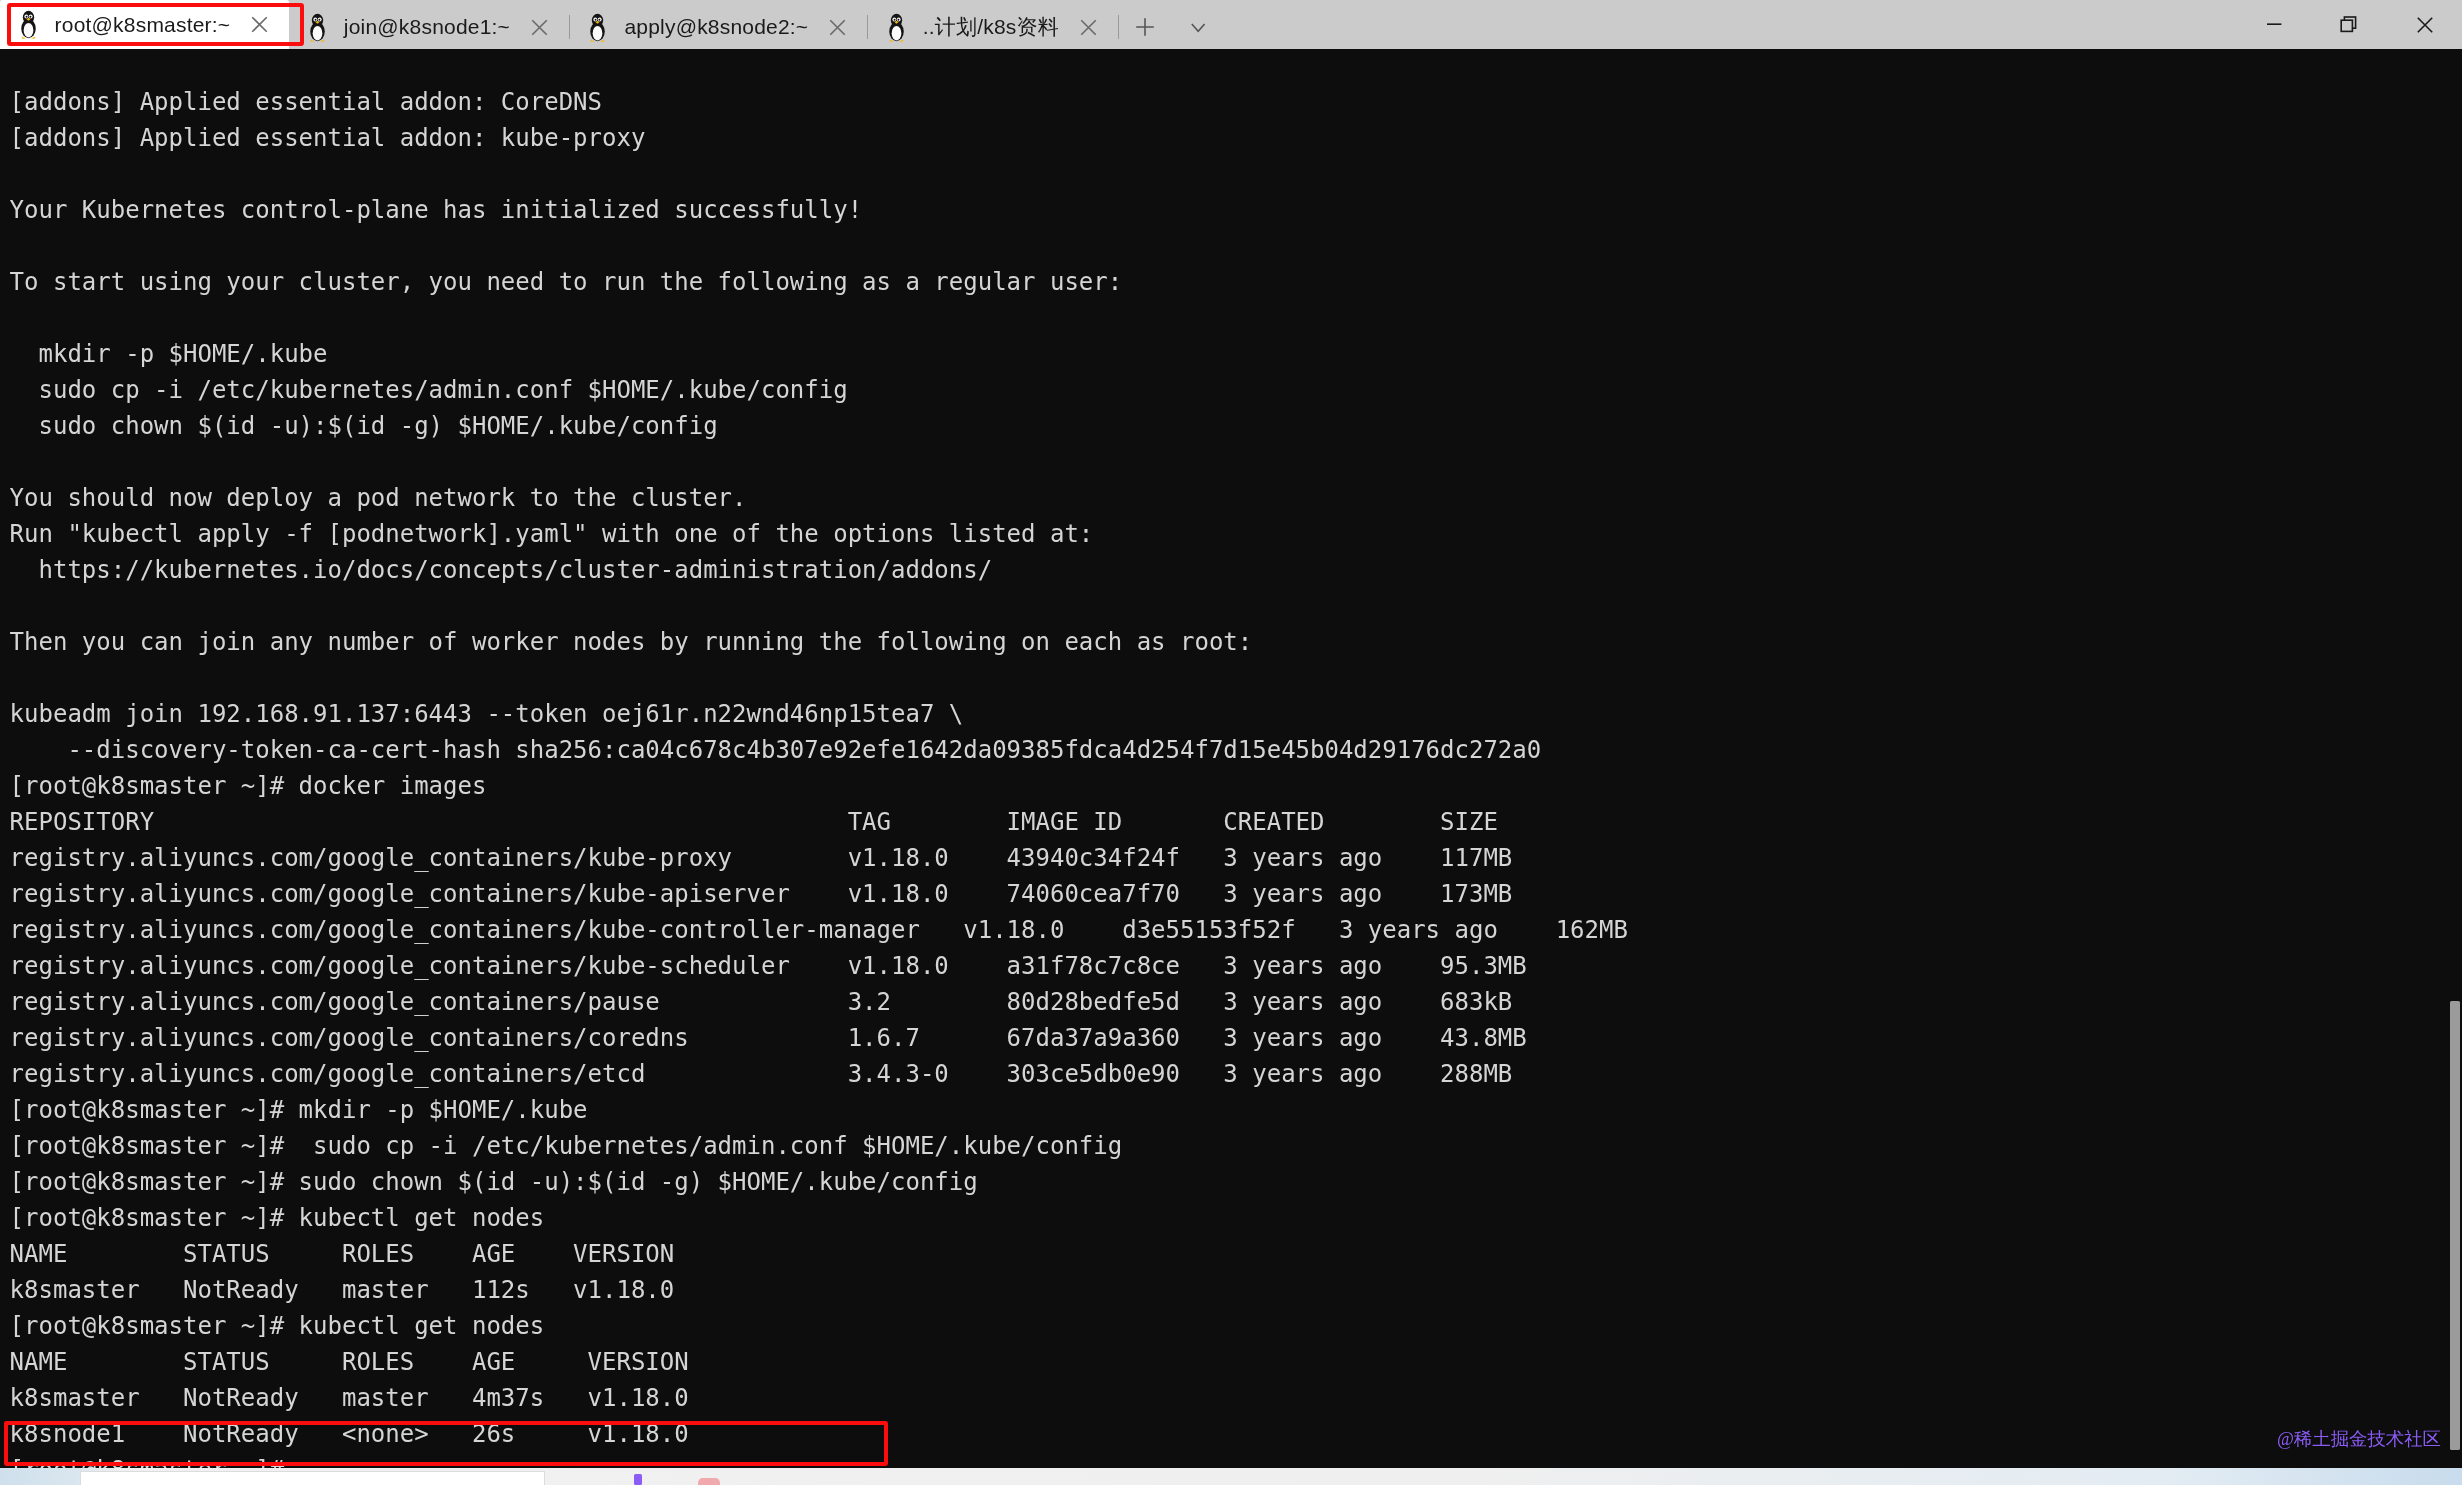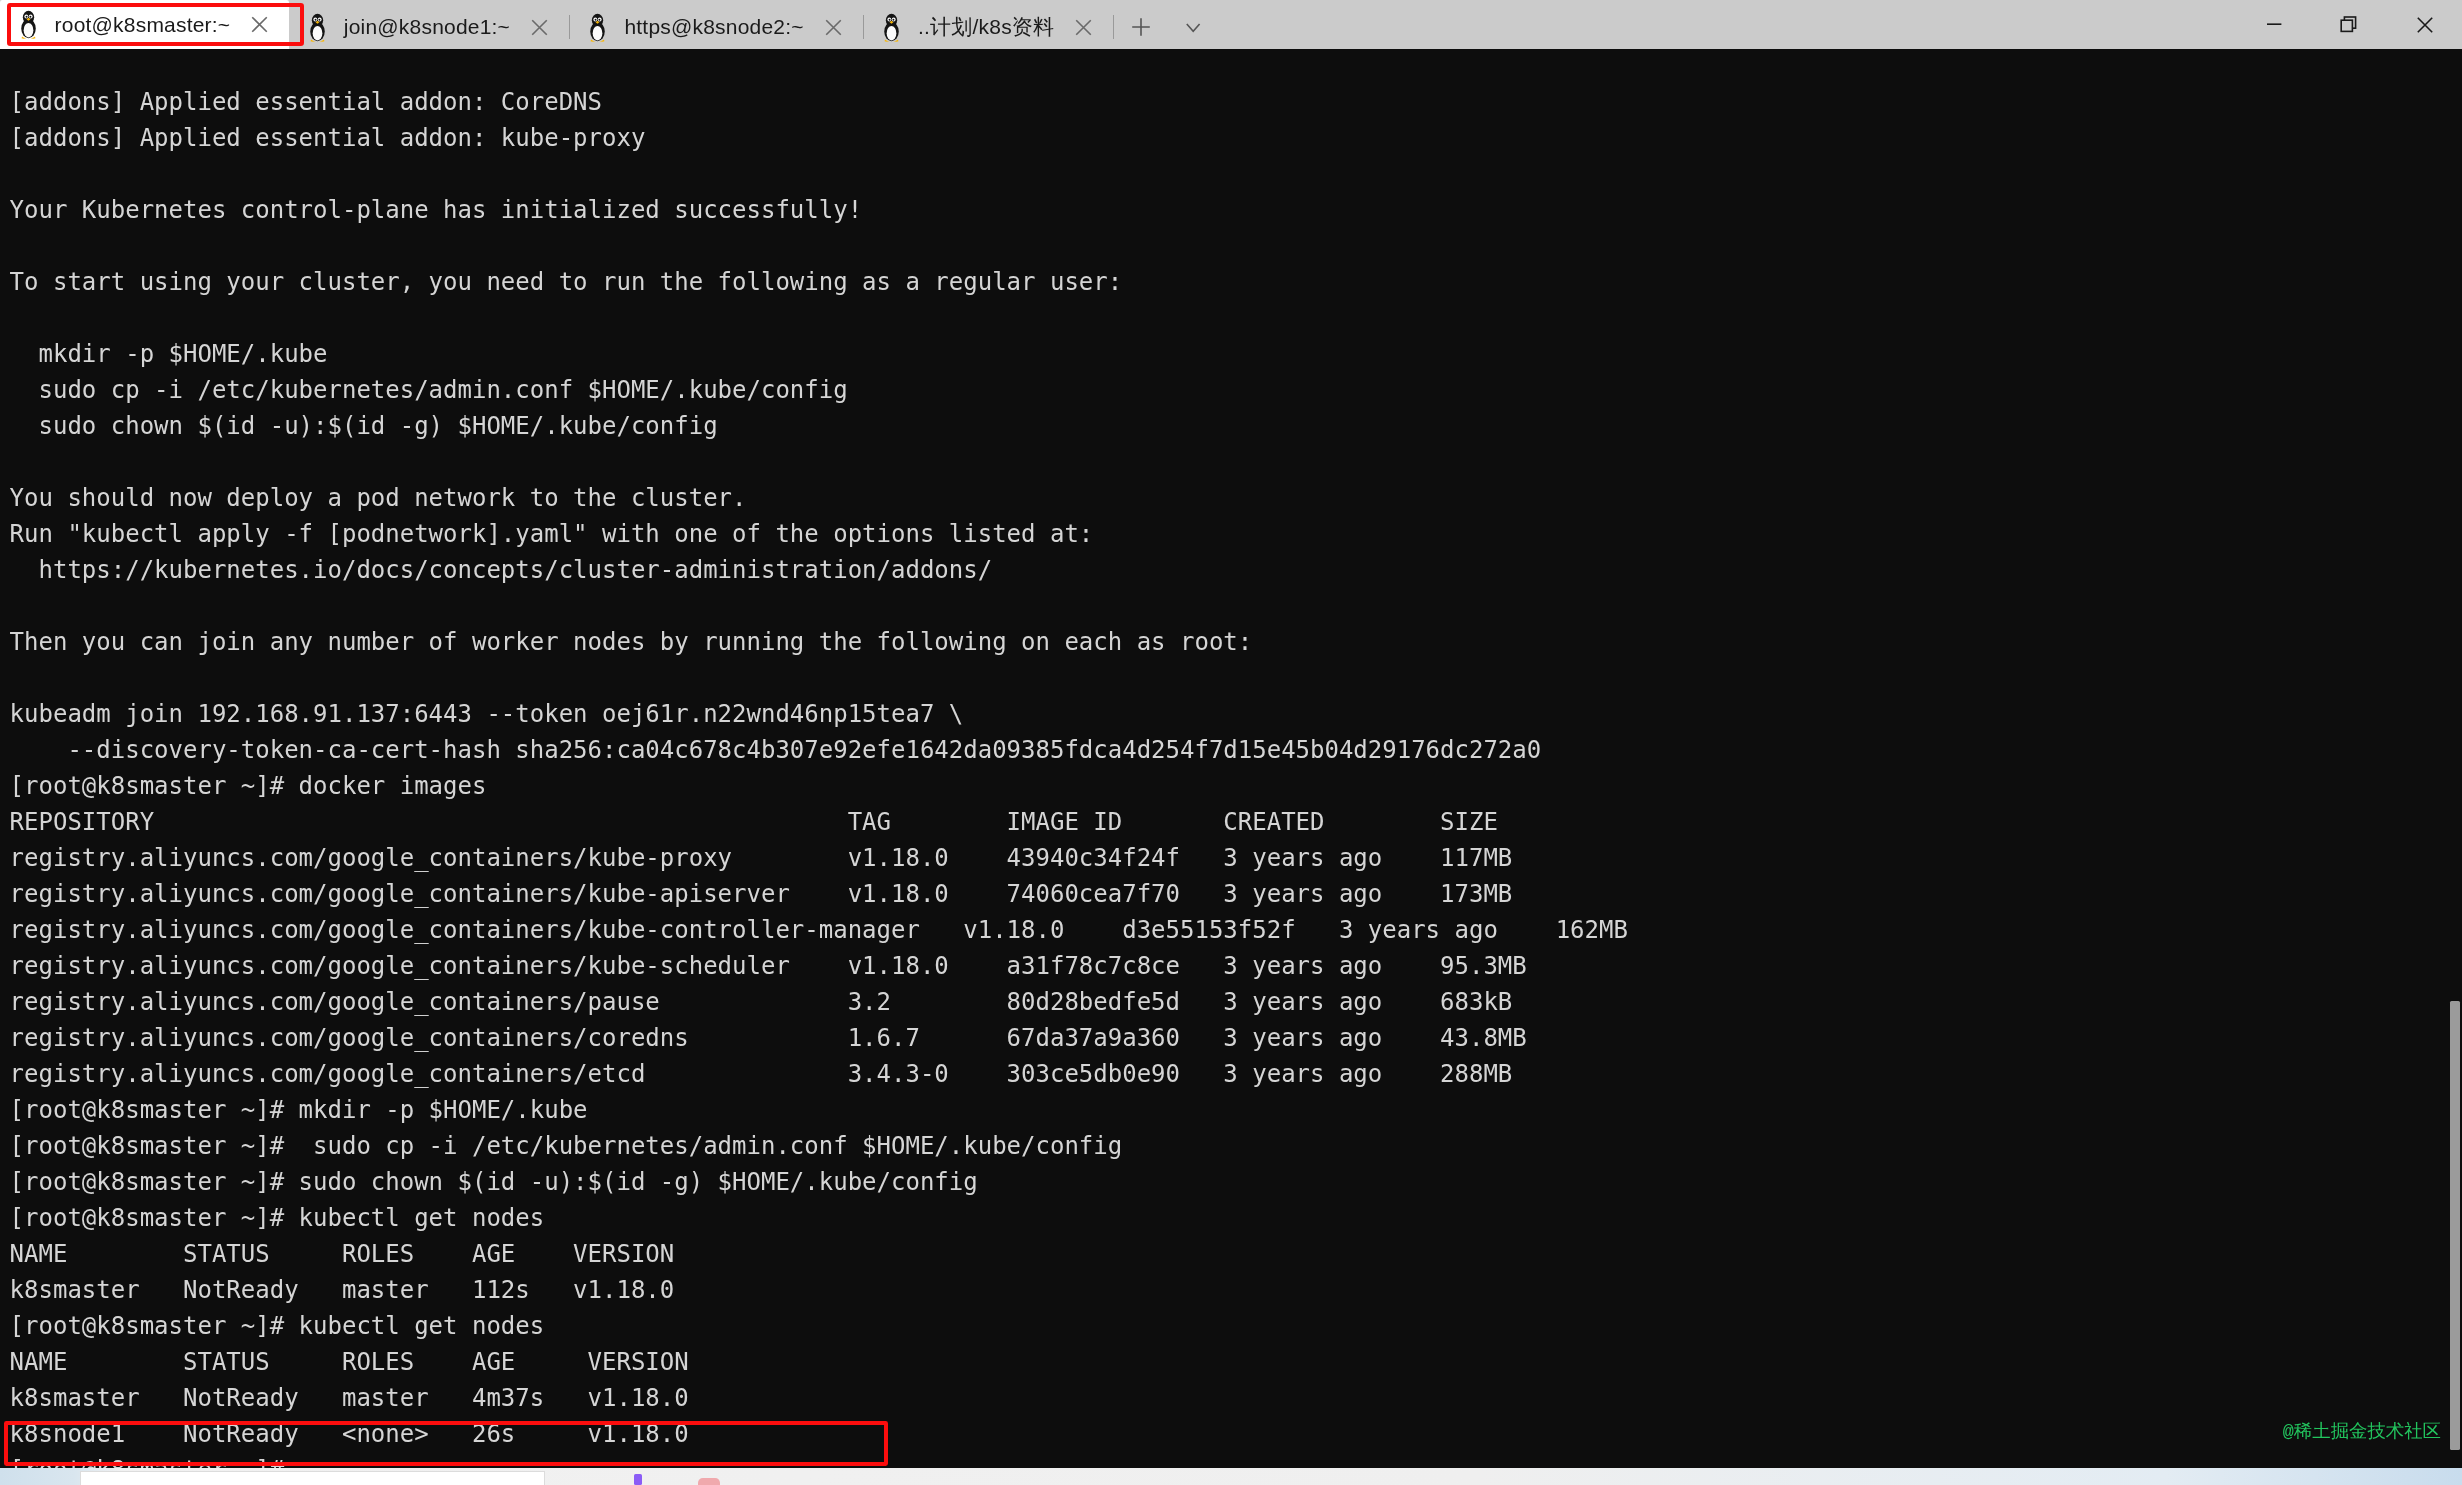--- a/index.html
+++ b/index.html
@@ -147,24 +147,24 @@
     width: 884px;
     height: 45px;
     border: 4.8px solid #fb0d0d;
     border-radius: 2.4px;
     box-sizing: border-box;
     pointer-events: none;
   }
   #watermark {
     position: absolute;
     right: 21px;
-    bottom: 26px;
-    font-family: Liberation Mono, monospace;
+    bottom: 18px;
+    font-family: Liberation Serif, serif;
     font-size: 18.4px;
-    color: #22c55e;
+    color: #8b5cf6;
     white-space: nowrap;
   }
   #scrollbar-track {
     position: absolute;
     right: 0; top: 0;
     width: 14.4px;
     height: 1420px;
     background: #0d0d0d;
   }
   #scrollbar-thumb {
@@ -263,21 +263,21 @@
             <ellipse cx="13" cy="25" rx="6" ry="9" fill="#fbfbfb"></ellipse>
             <circle cx="10.3" cy="8" r="2.4" fill="#fff"></circle>
             <circle cx="15.7" cy="8" r="2.4" fill="#fff"></circle>
             <circle cx="10.6" cy="8.4" r="1.2" fill="#111"></circle>
             <circle cx="15.4" cy="8.4" r="1.2" fill="#111"></circle>
             <path d="M10.6 11.4 L13 9.6 L15.4 11.4 L13 13.2 Z" fill="#f5b60a"></path>
             <path d="M5 33 q3 3 6 1 q-3 2.5 -6.6 1.2 Z" fill="#f5b60a"></path>
             <path d="M21 33 q-3 3 -6 1 q3 2.5 6.6 1.2 Z" fill="#f5b60a"></path>
           </svg>
         </span>
-        <span class="tab-title">https@k8snode2:~</span>
+        <span class="tab-title">apply@k8snode2:~</span>
         <span class="tab-close">
           <svg width="21" height="21" viewBox="0 0 26 26">
               <path d="M4 4 L22 22 M22 4 L4 22" stroke="#6a6a6a" stroke-width="2" fill="none"></path>
             </svg>
         </span>
       </div>
 
       <div class="tab-sep"></div>
 
       <div class="tab">

